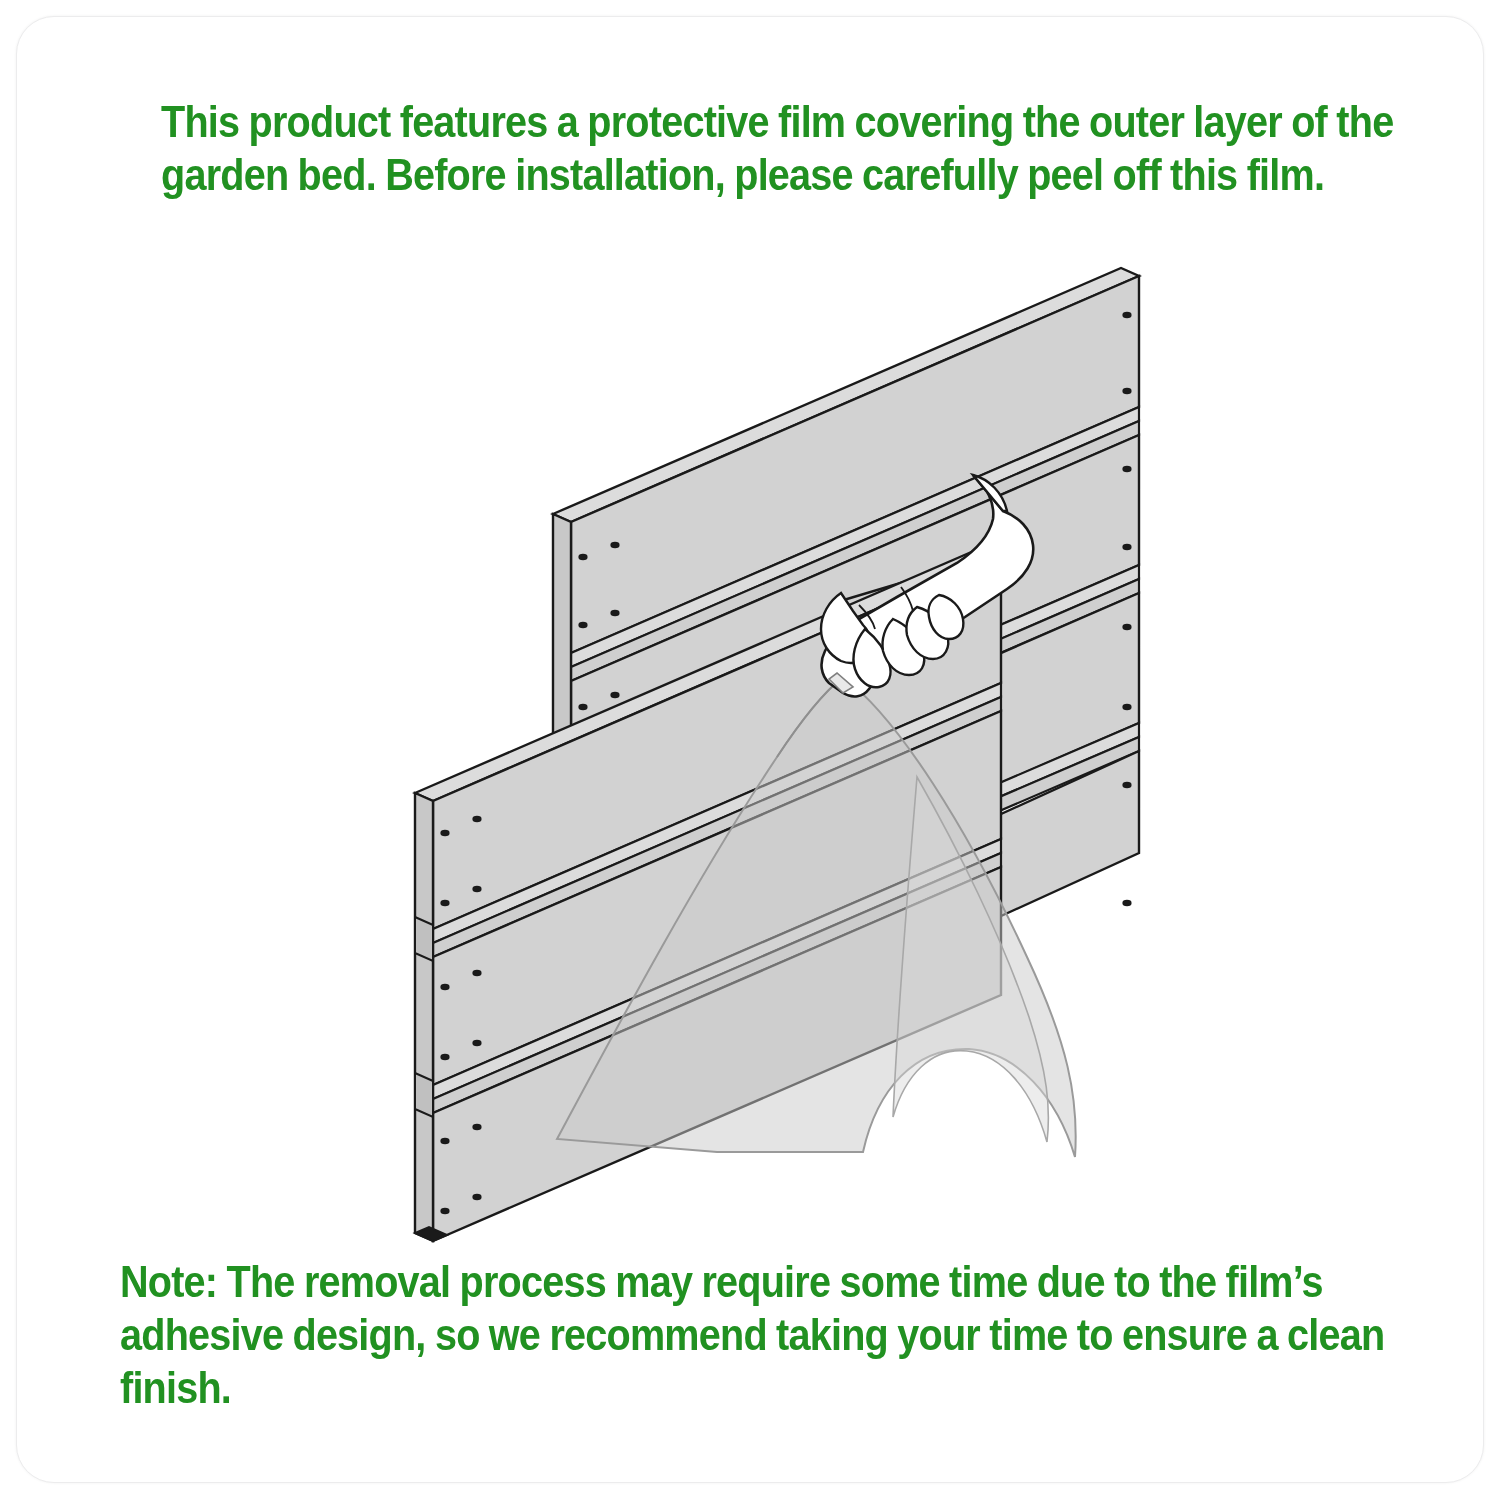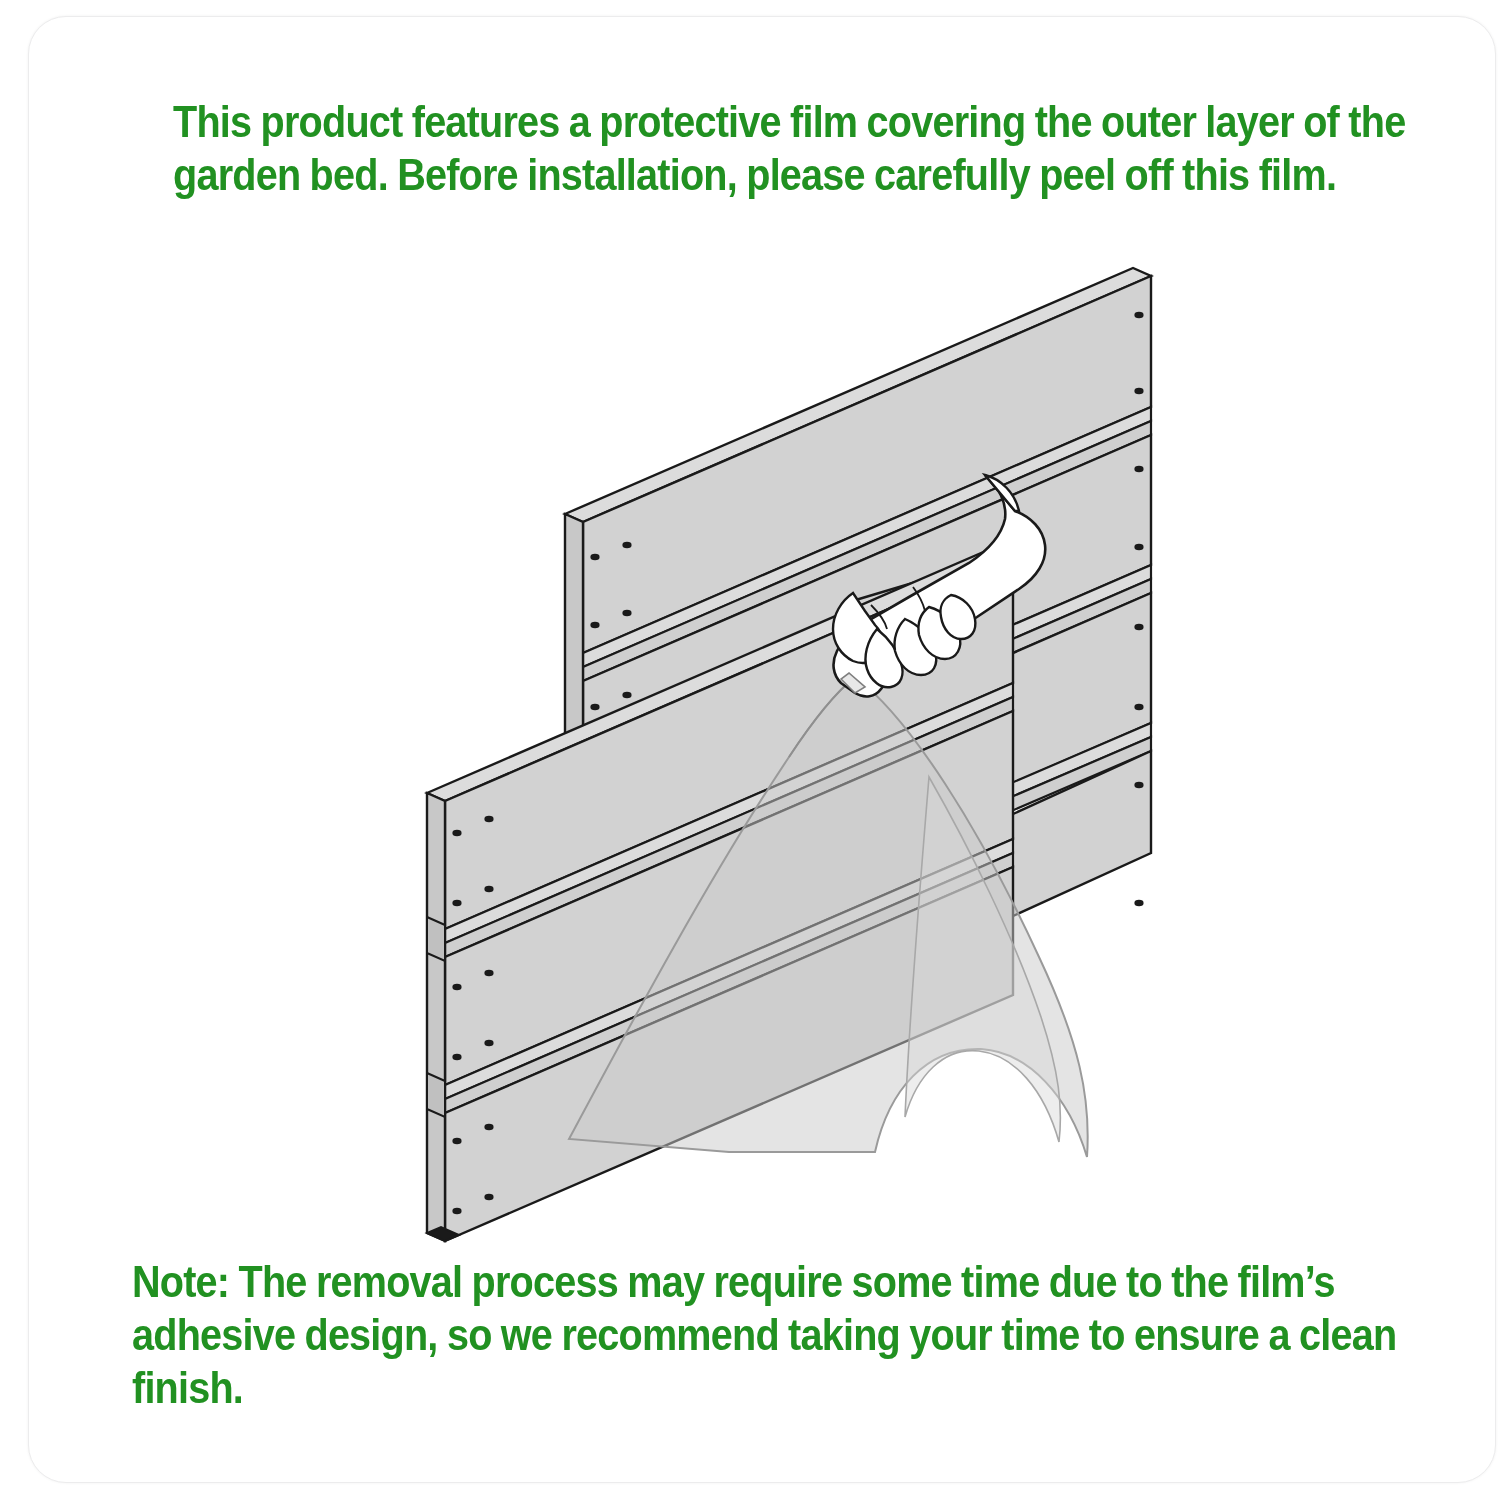--- a/index.html
+++ b/index.html
@@ -15,21 +15,20 @@
     left: 16px;
     top: 16px;
     width: 1468px;
     height: 1467px;
     background: #ffffff;
     border: 1px solid #ececed;
     border-radius: 38px;
     box-shadow: 0 0 3px rgba(0,0,0,0.06);
     box-sizing: border-box;
     overflow: hidden;
-    margin-left: 12px;
   }
   .instruction-text {
     position: absolute;
     color: #219121;
     font-family: "Liberation Sans", sans-serif;
     font-weight: bold;
     letter-spacing: -0.9px;
     word-spacing: -1px;
     transform: scaleX(0.88);
     transform-origin: left top;

